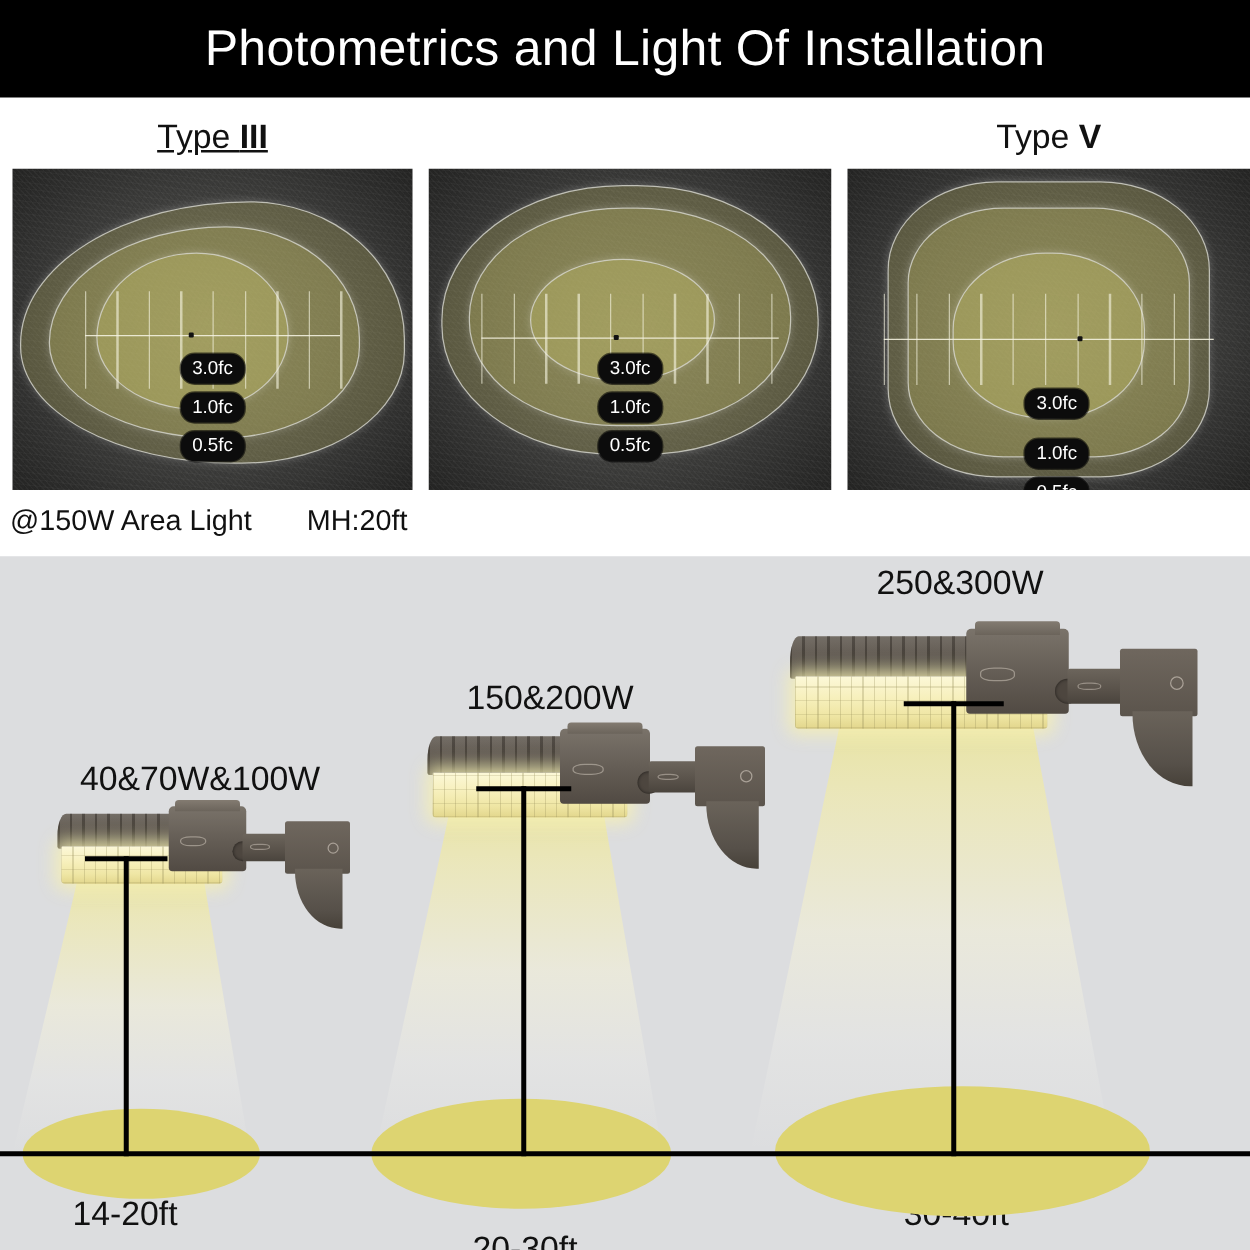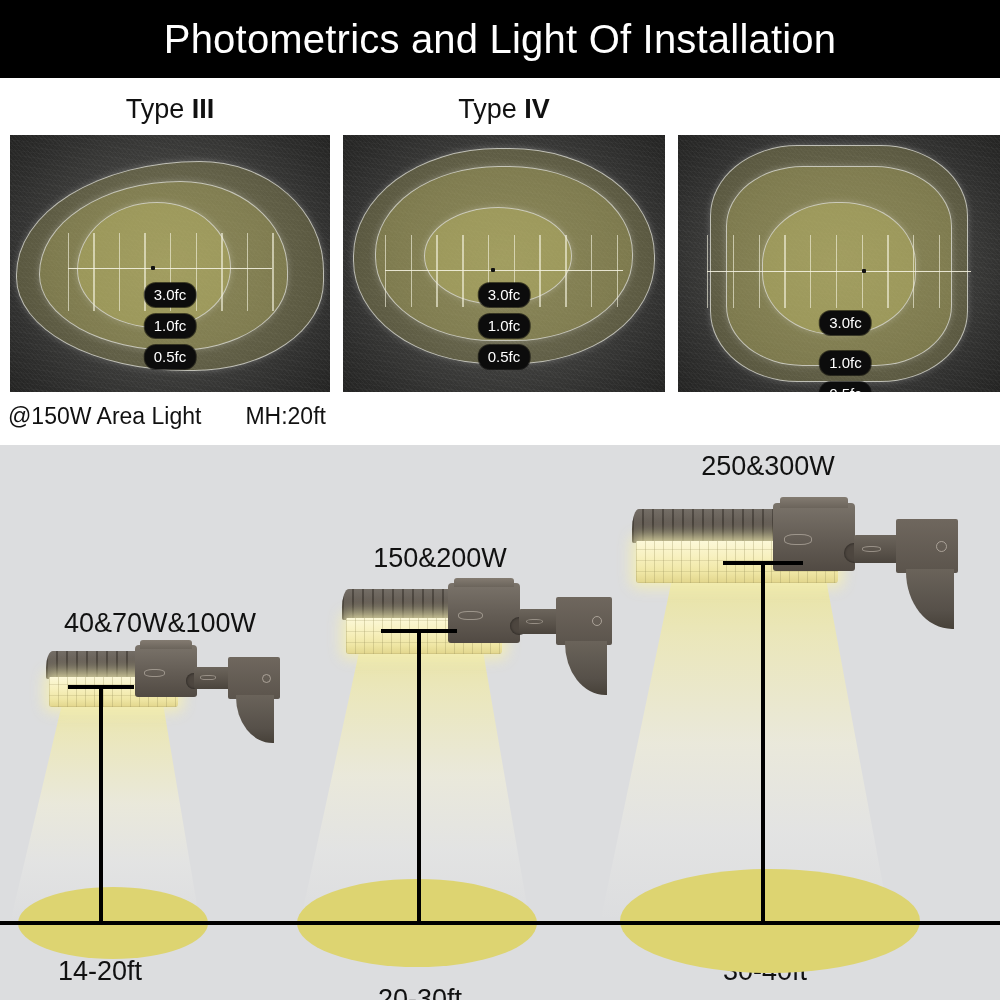--- a/index.html
+++ b/index.html
@@ -23,21 +23,21 @@
     white-space:nowrap; line-height:1;
   }
 
   
   .type-label {
     position:absolute; top:92px; height:34px;
     font-size:27px; color:#111; text-align:center; line-height:34px;
     white-space:nowrap;
   }
   .type-label .rom { font-weight:bold; }
-  #type-label-1 { left:10px;  width:320px; }
+  #type-label-1 { left:10px;  width:320px;text-decoration:underline; }
   #type-label-2 { left:343px; width:322px; }
   #type-label-3 { left:678px; width:322px; }
 
   
   .photo-panel {
     position:absolute; top:135px; height:257px;
     overflow:hidden;
     background:
       radial-gradient(ellipse 78% 86% at 50% 50%, #5a5a57 0%, #434341 40%, #2e2e2d 70%, #1c1c1b 100%);
   }
@@ -225,22 +225,22 @@
 
 <div id="page">
 
   <div class="header-band">
     <div class="header-title">Photometrics and Light Of Installation</div>
   </div>
 
   <div class="type-label" id="type-label-1">
     <span>Type </span><span class="rom">III</span>
   </div>
-  <div class="type-label" id="type-label-2">
-    <span>Type </span><span class="rom">IV</span>
+  <div class="type-label" id="type-label-3">
+    <span>Type </span><span class="rom">V</span>
   </div>
 
   <div class="photo-panel" id="photo-panel-1">
     <div id="p1" style="position:absolute;inset:0;">
       <div class="panel-noise"></div>
       <div class="contour c-outer"></div>
       <div class="contour c-mid"></div>
       <div class="contour c-inner"></div>
       <div class="grid">
         <div class="h-axis" style="left:18%;top:133px;width:64%;"></div>

